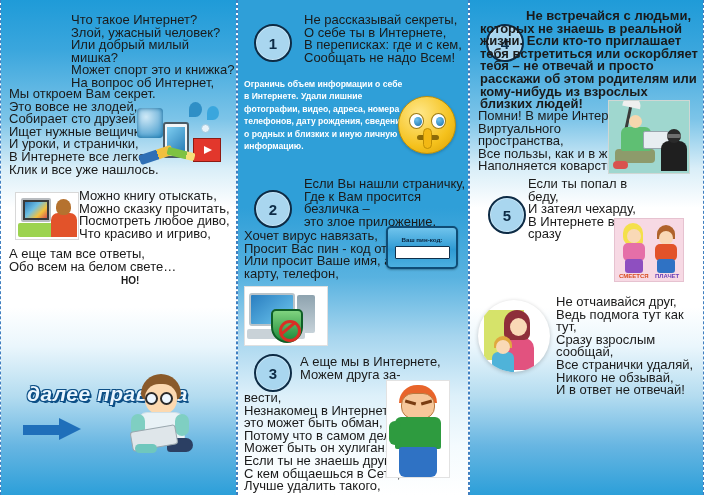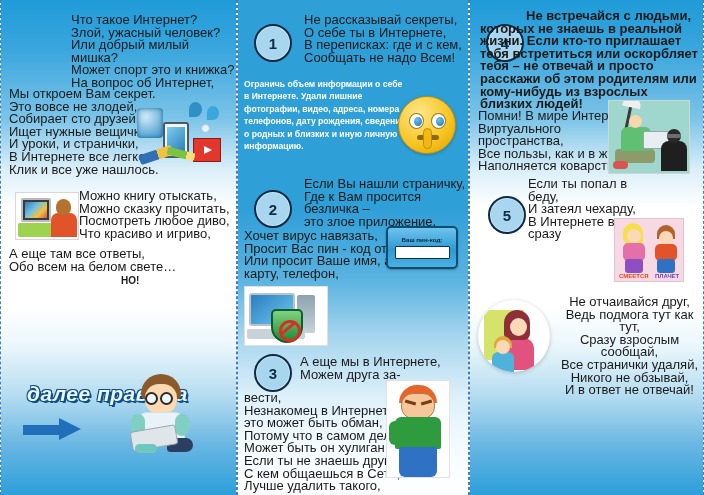--- a/index.html
+++ b/index.html
@@ -358,21 +358,21 @@
   .lc-boy-body { position:absolute; left:40px; top:25px; width:22px; height:17px;
     background:#e2532a; border-radius:5px; }
   .lc-boy-legs { position:absolute; left:42px; top:40px; width:18px; height:14px;
     background:#2f72c4; border-radius:3px; }
   .lc-cap-l, .lc-cap-r {
     position:absolute; bottom:2px; font-size:6px; font-weight:bold;
   }
   .lc-cap-l { left:4px; color:#d94a1f; }
   .lc-cap-r { left:40px; color:#6a3fb5; }
 
-  #r-final-poem { left: 86px; top: 296px; text-align: center; }
+  #r-final-poem { left: 86px; top: 296px; }
   .mom-child {
     position: absolute; left: 8px; top: 300px; width: 72px; height: 72px;
     border-radius: 50%;
     background: #ffffff;
     box-shadow: 0 1px 4px rgba(0,0,0,.22);
     overflow: hidden;
   }
   .mc-bg { position:absolute; left:6px; top:10px; width:40px; height:50px; background:#d6e36a; }
   .mc-mom-hair { position:absolute; left:26px; top:10px; width:26px; height:30px;
     background:#8e2f3a; border-radius: 13px 13px 6px 6px; }

